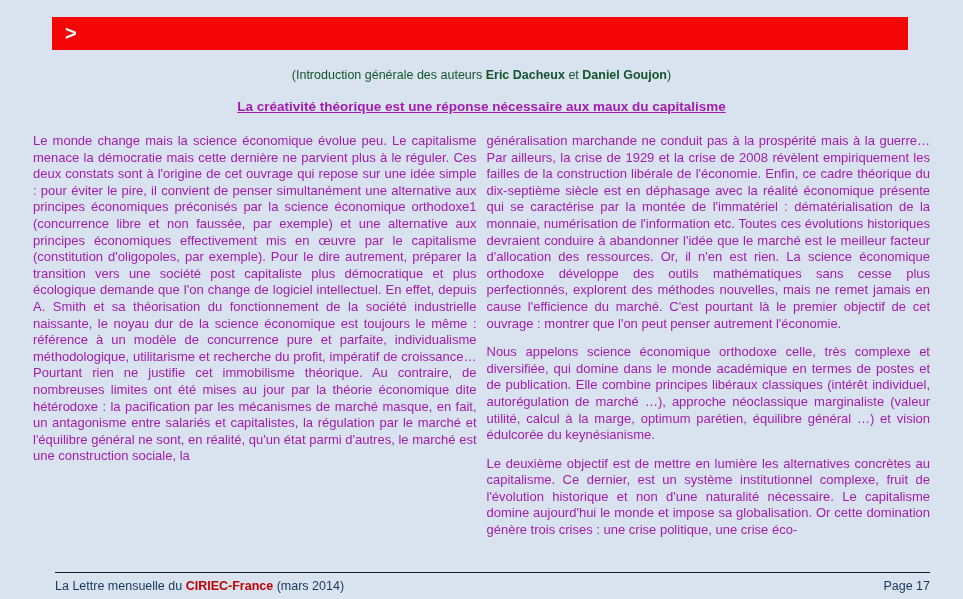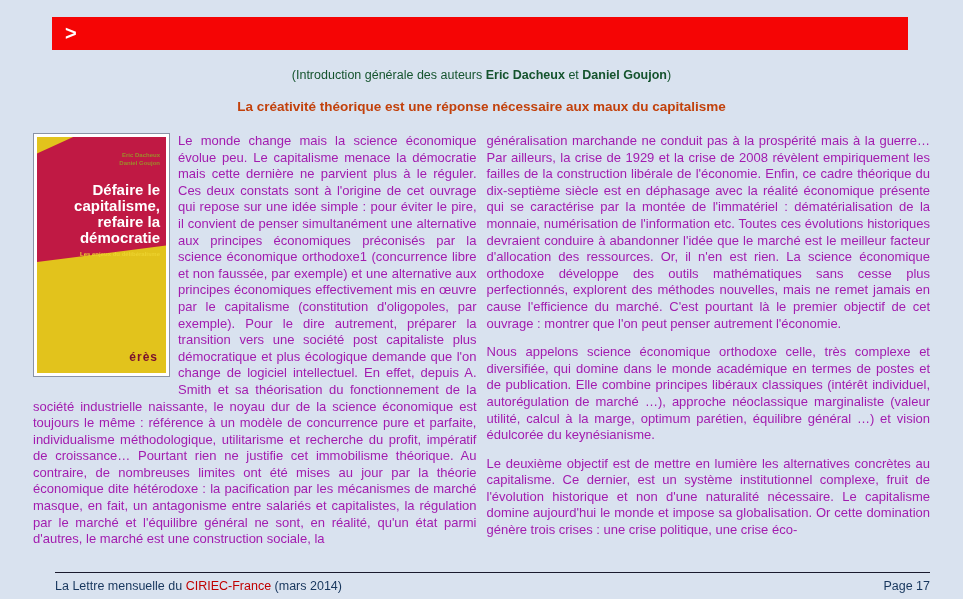--- a/index.html
+++ b/index.html
@@ -22,21 +22,21 @@
   
   .intro{
     position:absolute;left:0;top:68px;width:100%;
     text-align:center;font-size:12.5px;color:#14532d;
   }
   .intro b{font-weight:bold;}
   
   .heading{
     position:absolute;left:0;top:99px;width:100%;
     text-align:center;font-size:13.5px;font-weight:bold;
-    color:#c2410c;
+    color:#a21caf;text-decoration:underline;
   }
   
   .article{
     position:absolute;left:33px;top:133px;width:897px;
     display:grid;grid-template-columns:1fr 1fr;column-gap:10px;
   }
   .body-text{
     margin:0 0 12px 0;
     font-size:13px;line-height:16.6px;
     text-align:justify;color:#a21caf;
@@ -72,57 +72,40 @@
     color:#7a0f2e;font-weight:bold;font-size:12px;letter-spacing:1px;
   }
   
   .footer{
     position:absolute;left:55px;right:33px;bottom:6px;
     border-top:1.5px solid #1a1a2e;padding-top:6px;
     display:flex;justify-content:space-between;
     font-size:12.5px;color:#17365d;
   }
   .footer .it{}
-  .footer .org{font-weight:normal;color:#c00000;margin-top:24px;}
+  .footer .org{font-weight:bold;color:#c00000;margin-top:24px;}
 </style>
 </head>
 <body>
 
 <div class="page">
 
   <div class="title-bar">
     <span class="chev">&gt;</span>
   </div>
 
   <div class="intro">
     <span>(Introduction générale des auteurs </span><b>Eric Dacheux</b><span> et </span><b>Daniel Goujon</b><span>)</span>
   </div>
 
   <div class="heading">La créativité théorique est une réponse nécessaire aux maux du capitalisme</div>
 
   <div class="article">
 
     <div class="col-left">
-      <div class="book">
-        <div class="book-inner">
-          <div class="band"></div>
-          <div class="book-authors">
-            <div>Eric Dacheux</div>
-            <div>Daniel Goujon</div>
-          </div>
-          <div class="book-title">
-            <div>Défaire le</div>
-            <div>capitalisme,</div>
-            <div>refaire la</div>
-            <div>démocratie</div>
-            <div class="book-sub">Les enjeux du délibéralisme</div>
-          </div>
-          <div class="book-pub">érès</div>
-        </div>
-      </div>
       <p class="body-text">Le monde change mais la science économique évolue peu. Le capitalisme menace la démocratie mais cette dernière ne parvient plus à le réguler. Ces deux constats sont à l'origine de cet ouvrage qui repose sur une idée simple : pour éviter le pire, il convient de penser simultanément une alternative aux principes économiques préconisés par la science économique orthodoxe1 (concurrence libre et non faussée, par exemple) et une alternative aux principes économiques effectivement mis en œuvre par le capitalisme (constitution d'oligopoles, par exemple). Pour le dire autrement, préparer la transition vers une société post capitaliste plus démocratique et plus écologique demande que l'on change de logiciel intellectuel. En effet, depuis A. Smith et sa théorisation du fonctionnement de la société industrielle naissante, le noyau dur de la science économique est toujours le même : référence à un modèle de concurrence pure et parfaite, individualisme méthodologique, utilitarisme et recherche du profit, impératif de croissance… Pourtant rien ne justifie cet immobilisme théorique. Au contraire, de nombreuses limites ont été mises au jour par la théorie économique dite hétérodoxe : la pacification par les mécanismes de marché masque, en fait, un antagonisme entre salariés et capitalistes, la régulation par le marché et l'équilibre général ne sont, en réalité, qu'un état parmi d'autres, le marché est une construction sociale, la</p>
     </div>
 
     <div class="col-right">
       <p class="body-text">généralisation marchande ne conduit pas à la prospérité mais à la guerre… Par ailleurs, la crise de 1929 et la crise de 2008 révèlent empiriquement les failles de la construction libérale de l'économie. Enfin, ce cadre théorique du dix-septième siècle est en déphasage avec la réalité économique présente qui se caractérise par la montée de l'immatériel : dématérialisation de la monnaie, numérisation de l'information etc. Toutes ces évolutions historiques devraient conduire à abandonner l'idée que le marché est le meilleur facteur d'allocation des ressources. Or, il n'en est rien. La science économique orthodoxe développe des outils mathématiques sans cesse plus perfectionnés, explorent des méthodes nouvelles, mais ne remet jamais en cause l'efficience du marché. C'est pourtant là le premier objectif de cet ouvrage : montrer que l'on peut penser autrement l'économie.</p>
       <p class="body-text">Nous appelons science économique orthodoxe celle, très complexe et diversifiée, qui domine dans le monde académique en termes de postes et de publication. Elle combine principes libéraux classiques (intérêt individuel, autorégulation de marché …), approche néoclassique marginaliste (valeur utilité, calcul à la marge, optimum parétien, équilibre général …) et vision édulcorée du keynésianisme.</p>
       <p class="body-text">Le deuxième objectif est de mettre en lumière les alternatives concrètes au capitalisme. Ce dernier, est un système institutionnel complexe, fruit de l'évolution historique et non d'une naturalité nécessaire. Le capitalisme domine aujourd'hui le monde et impose sa globalisation. Or cette domination génère trois crises : une crise politique, une crise éco-</p>
     </div>
 
   </div>

